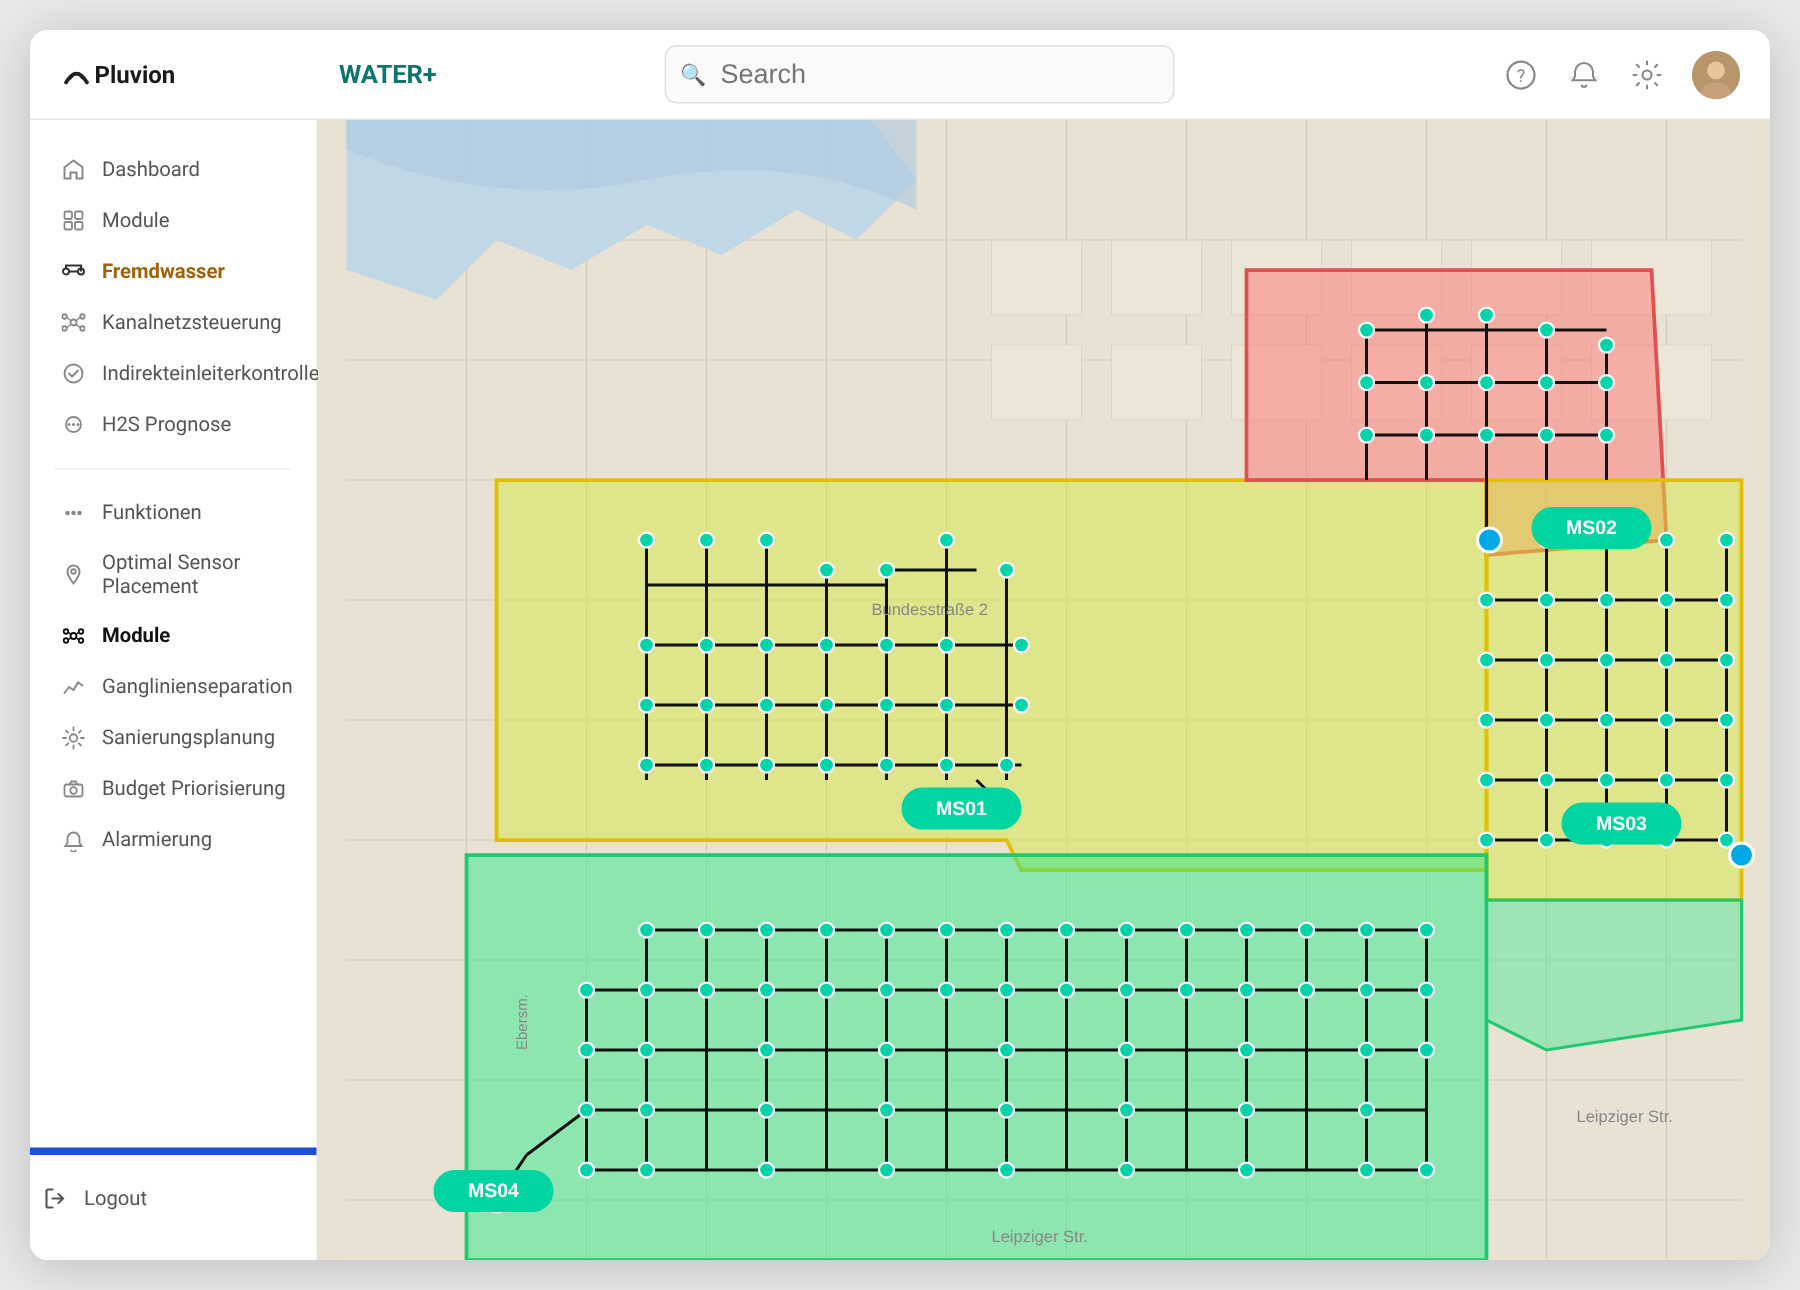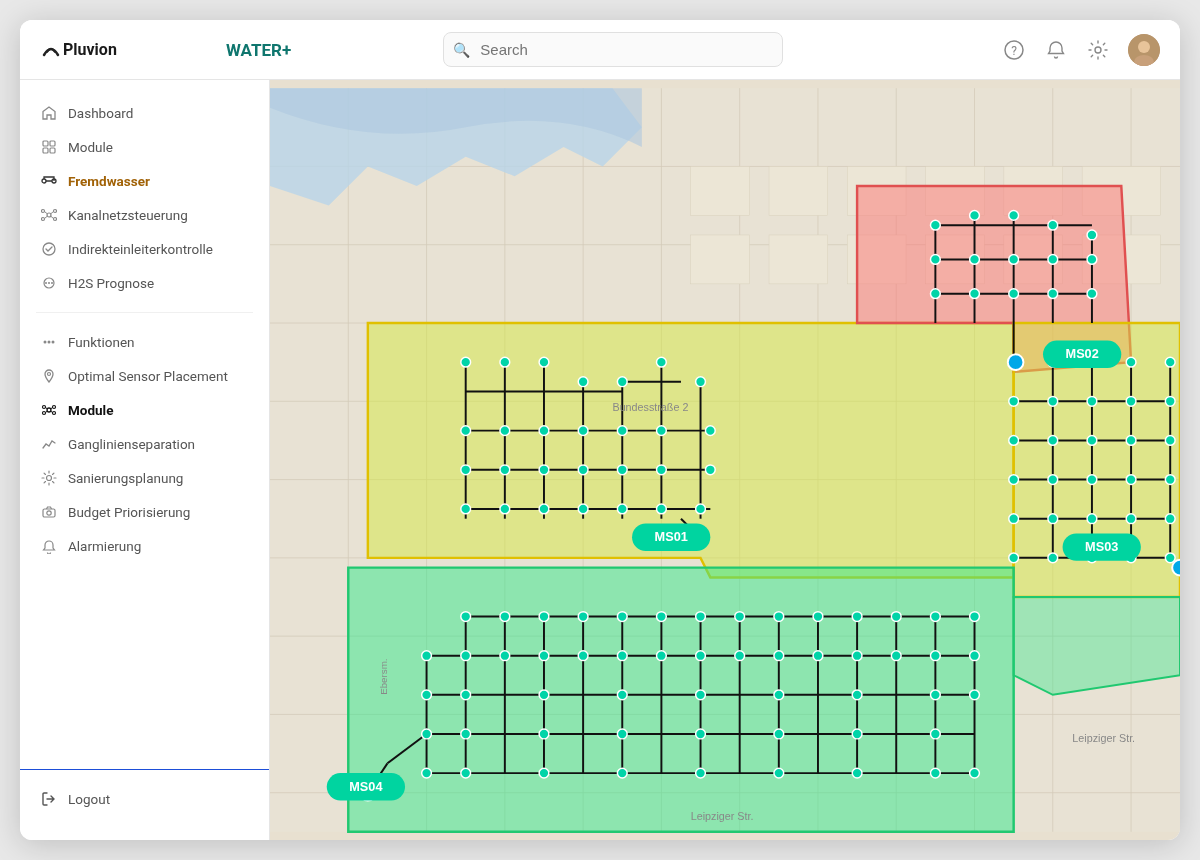--- a/index.html
+++ b/index.html
@@ -55,21 +55,21 @@
       flex: 1;
       max-width: 340px;
       margin: 0 auto;
       position: relative;
     }
     .search-bar input {
       width: 100%;
       padding: 8px 14px 8px 36px;
       border: 1px solid #e0e0e0;
       border-radius: 8px;
-      font-size: 15px;
+      font-size: 18px;
       color: #888;
       background: #fafafa;
       outline: none;
     }
     .search-icon-wrap {
       position: absolute;
       left: 10px;
       top: 50%;
       transform: translateY(-50%);
       color: #aaa;
@@ -106,21 +106,21 @@
       cursor: pointer;
     }
     
     .main-layout {
       flex: 1;
       display: flex;
       overflow: hidden;
     }
     
     .sidebar {
-      width: 250px;
+      width: 192px;
       background: #fff;
       border-right: 1px solid #e5e5e5;
       display: flex;
       flex-direction: column;
       padding: 12px 0;
       flex-shrink: 0;
     }
     .sidebar-section {
       padding: 4px 0;
     }
@@ -152,22 +152,22 @@
       flex-shrink: 0;
       color: #666;
     }
     .sidebar-divider {
       height: 1px;
       background: #f0f0f0;
       margin: 8px 16px;
     }
     .sidebar-spacer { flex: 1; }
     .sidebar-logout {
-      padding: 12px 20px;
-      border-top: 1px solid #1d4ed8;
+      padding: 12px 8px;
+      border-top: 5px solid #1d4ed8;
     }
     
     .map-area {
       flex: 1;
       position: relative;
       overflow: hidden;
       background: #e8e0d0;
     }
     .map-svg {
       width: 100%;

